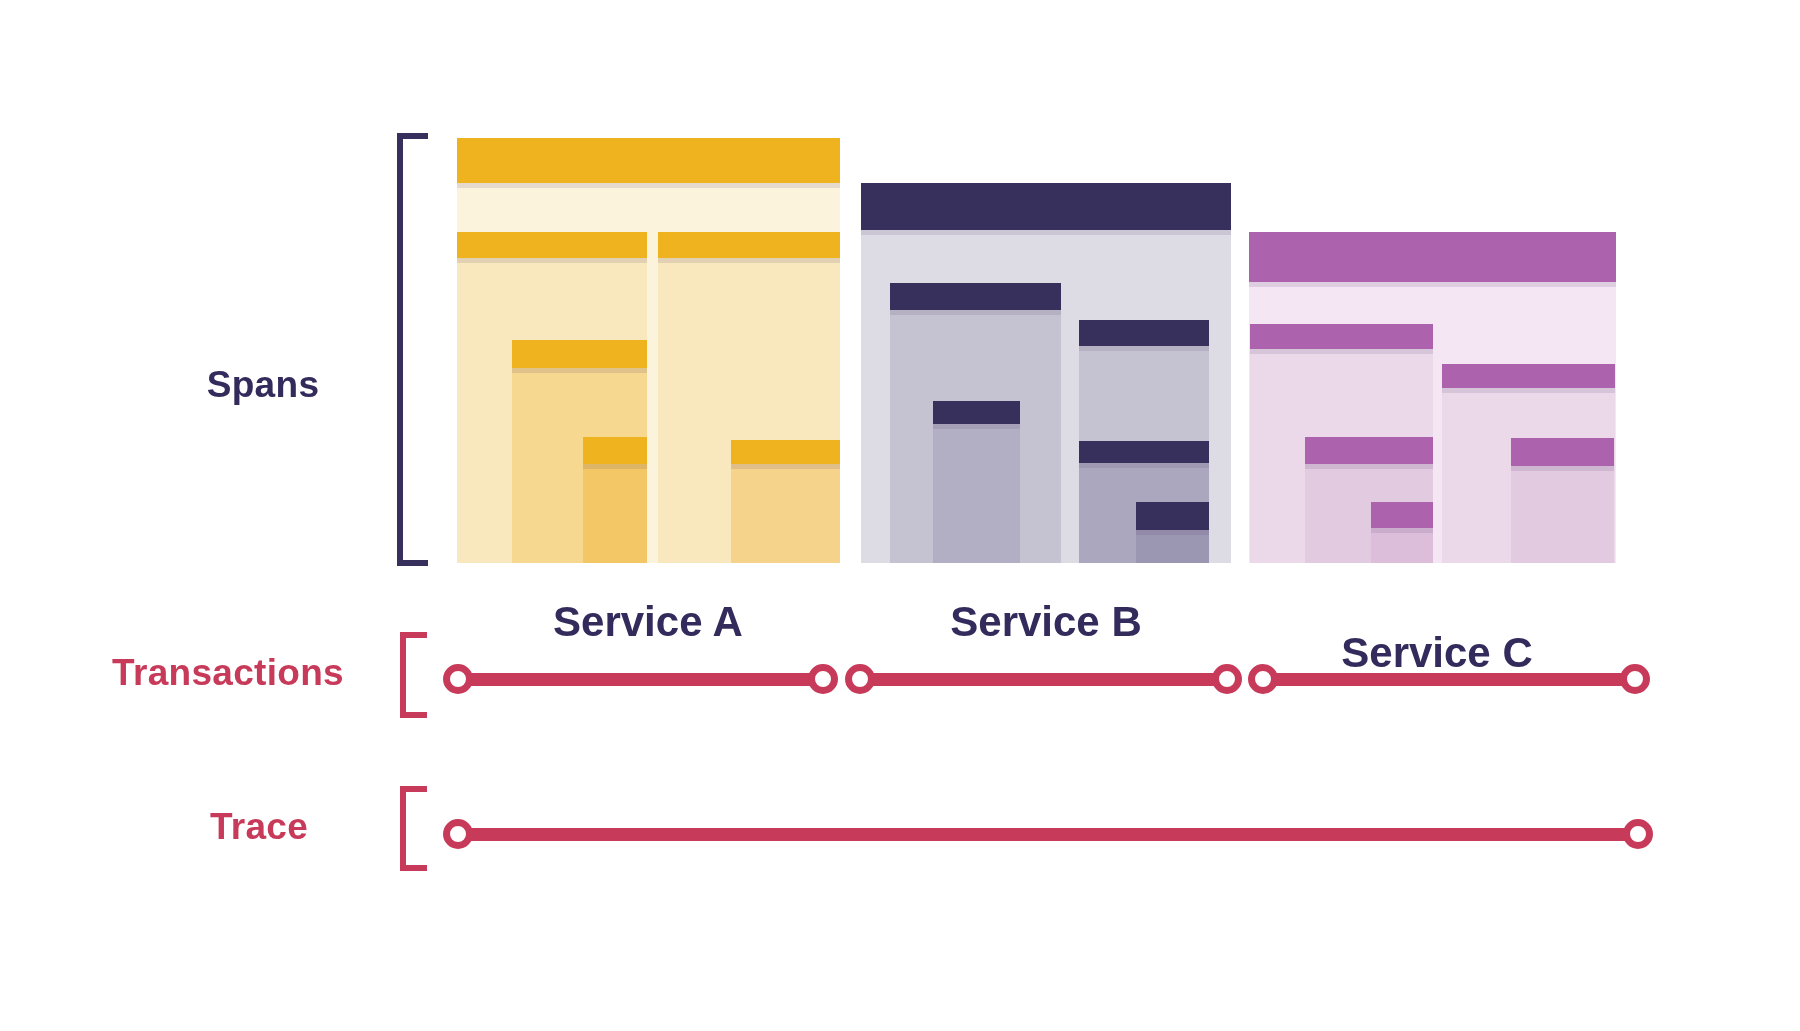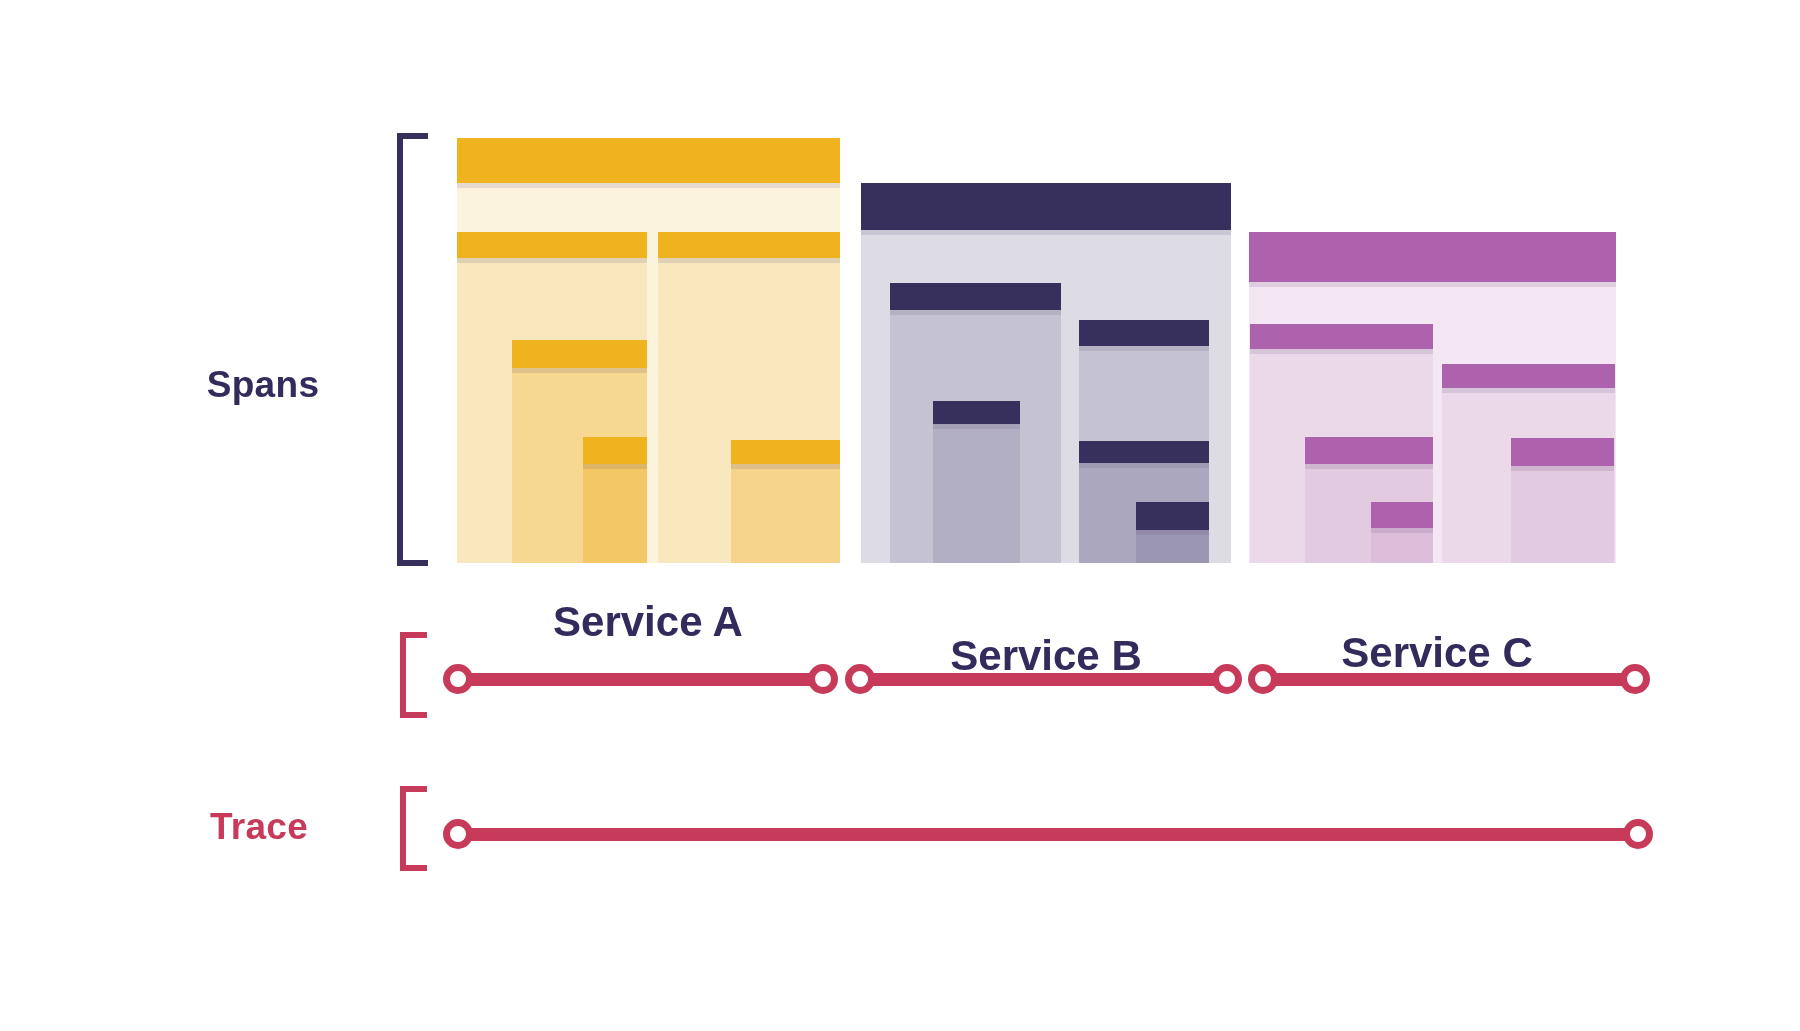--- a/index.html
+++ b/index.html
@@ -54,20 +54,21 @@
     border:7px solid var(--crimson);
     border-radius:50%;
   }
 </style>
 </head>
 <body>
 
 <div id="canvas">
 
   <div class="big-label navy-text" id="spans-label" style="left: 263px; top: 385px;">Spans</div>
+  <div class="big-label crimson-text" id="transactions-label" style="left: 228px; top: 673px;">Transactions</div>
   <div class="big-label crimson-text" id="trace-label" style="left: 259px; top: 827px;">Trace</div>
 
   <div class="bracket navy" id="spans-bracket" style="left: 397px; top: 133px; width: 31px; height: 433px; box-sizing: border-box;"></div>
   <div class="bracket crimson" id="transactions-bracket" style="left: 400px; top: 632px; width: 27px; height: 86px; box-sizing: border-box;"></div>
   <div class="bracket crimson" id="trace-bracket" style="left: 400px; top: 786px; width: 27px; height: 85px; box-sizing: border-box;"></div>
 
   <div class="abs" id="span-blocks">
       <div class="span-body" style="left: 457px; top: 183px; width: 383px; height: 380px; background: rgb(252, 243, 220);"></div>
       <div class="span-header" style="left: 457px; top: 138px; width: 383px; height: 45px; background: rgb(239, 179, 31);"></div>
       <div class="span-body" style="left: 457px; top: 258px; width: 190px; height: 305px; background: rgb(249, 231, 189);"></div>
@@ -100,21 +101,21 @@
       <div class="span-header" style="left: 1442px; top: 364px; width: 173px; height: 24px; background: rgb(172, 98, 173);"></div>
       <div class="span-body" style="left: 1305px; top: 464px; width: 128px; height: 99px; background: rgb(226, 202, 225);"></div>
       <div class="span-header" style="left: 1305px; top: 437px; width: 128px; height: 27px; background: rgb(172, 98, 173);"></div>
       <div class="span-body" style="left: 1371px; top: 528px; width: 62px; height: 35px; background: rgb(220, 190, 219);"></div>
       <div class="span-header" style="left: 1371px; top: 502px; width: 62px; height: 26px; background: rgb(172, 98, 173);"></div>
       <div class="span-body" style="left: 1511px; top: 466px; width: 103px; height: 97px; background: rgb(226, 202, 225);"></div>
       <div class="span-header" style="left: 1511px; top: 438px; width: 103px; height: 28px; background: rgb(172, 98, 173);"></div>
     </div>
 
   <div class="service-label" id="service-label-0" style="left: 648px; top: 622px;">Service A</div>
-  <div class="service-label" id="service-label-1" style="left: 1046px; top: 656px;">Service B</div>
+  <div class="service-label" id="service-label-1" style="left: 1046px; top: 622px;">Service B</div>
   <div class="service-label" id="service-label-2" style="left: 1437px; top: 653px;">Service C</div>
 
   <div class="abs" id="timelines">
       <div class="tl-line" style="left: 458px; top: 672.5px; width: 365px;"></div>
       <div class="tl-circle" style="left: 443px; top: 664px;"></div>
       <div class="tl-circle" style="left: 808px; top: 664px;"></div>
       <div class="tl-line" style="left: 860px; top: 672.5px; width: 367px;"></div>
       <div class="tl-circle" style="left: 845px; top: 664px;"></div>
       <div class="tl-circle" style="left: 1212px; top: 664px;"></div>
       <div class="tl-line" style="left: 1263px; top: 672.5px; width: 372px;"></div>

